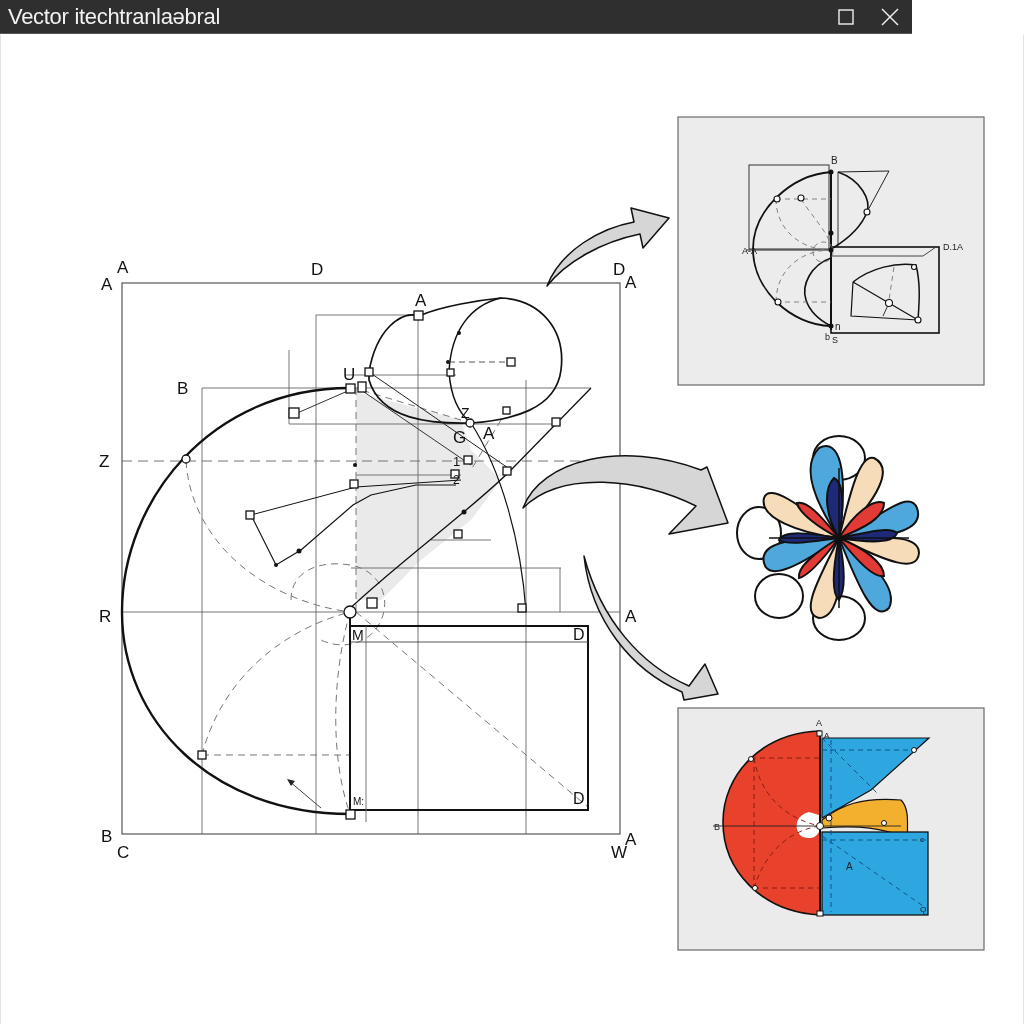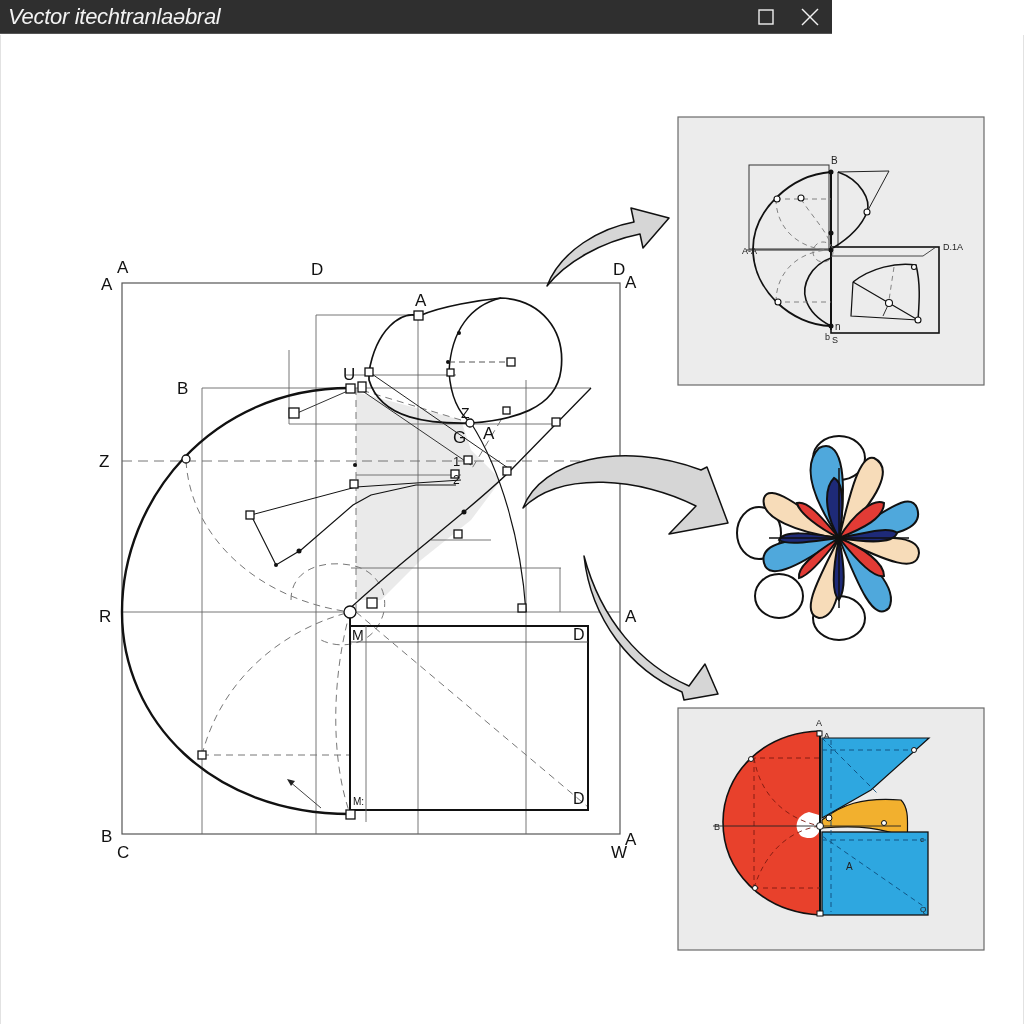--- a/index.html
+++ b/index.html
@@ -1,24 +1,23 @@
 <!DOCTYPE html>
 <html><head>
   <meta charset="utf-8">
   <style>
     * { box-sizing: border-box; margin: 0; padding: 0; }
     html, body { width: 1024px; height: 1024px; overflow: hidden; background: #ffffff; }
     body { font-family: "Liberation Sans", "DejaVu Sans", sans-serif; position: relative; }
 
     .titlebar {
-      position: absolute; left: 0; top: 0; width: 832px; height: 34px;
+      position: absolute; left: 0; top: 0; width: 912px; height: 34px;
       background: #2f2f2f; color: #f2f2f2;
       display: flex; align-items: center; justify-content: space-between;
       border-bottom: 1px solid #555;
-      font-style: italic;
     }
     .titlebar .title {
       font-family: "Liberation Sans", sans-serif;
       font-size: 22px; padding-left: 8px; letter-spacing: -0.3px; white-space: nowrap;
     }
     .win-controls { display: flex; align-items: center; height: 100%; }
     .win-btn {
       width: 44px; height: 34px; display: flex; align-items: center; justify-content: center;
       cursor: pointer;
     }

